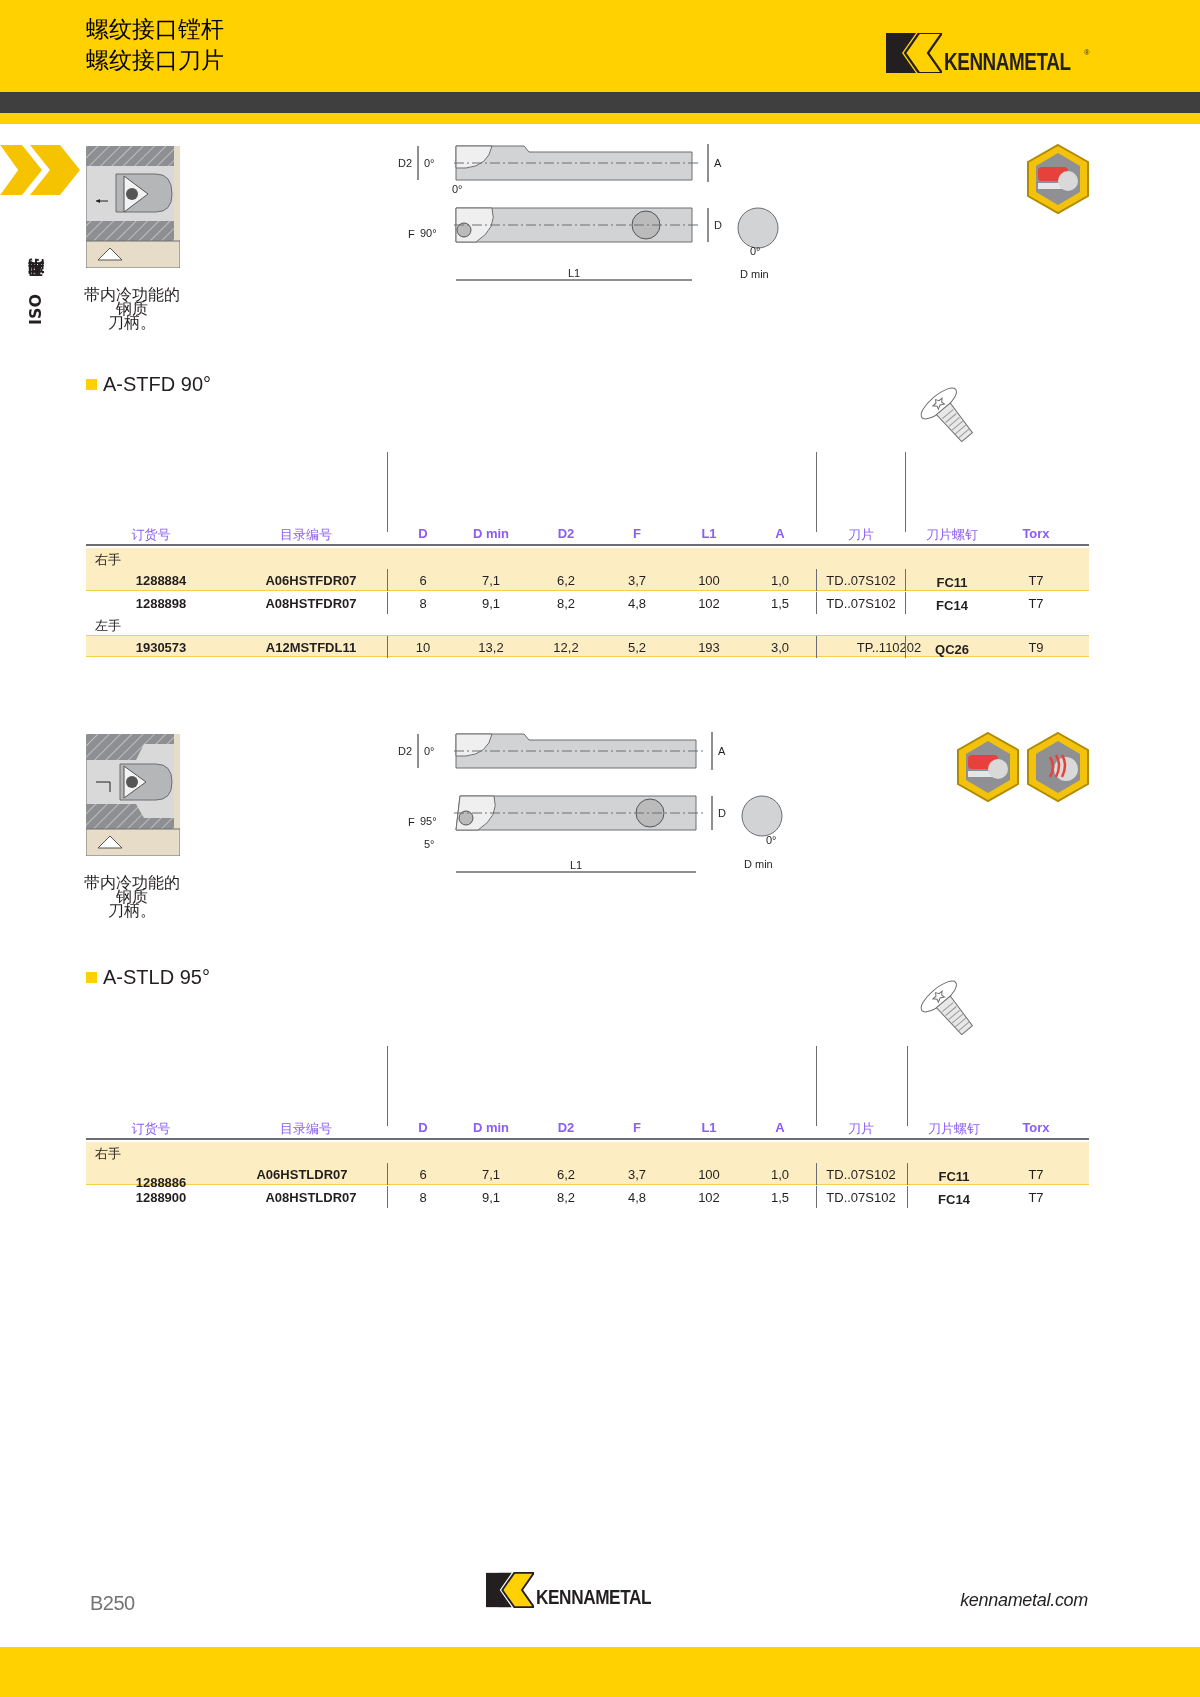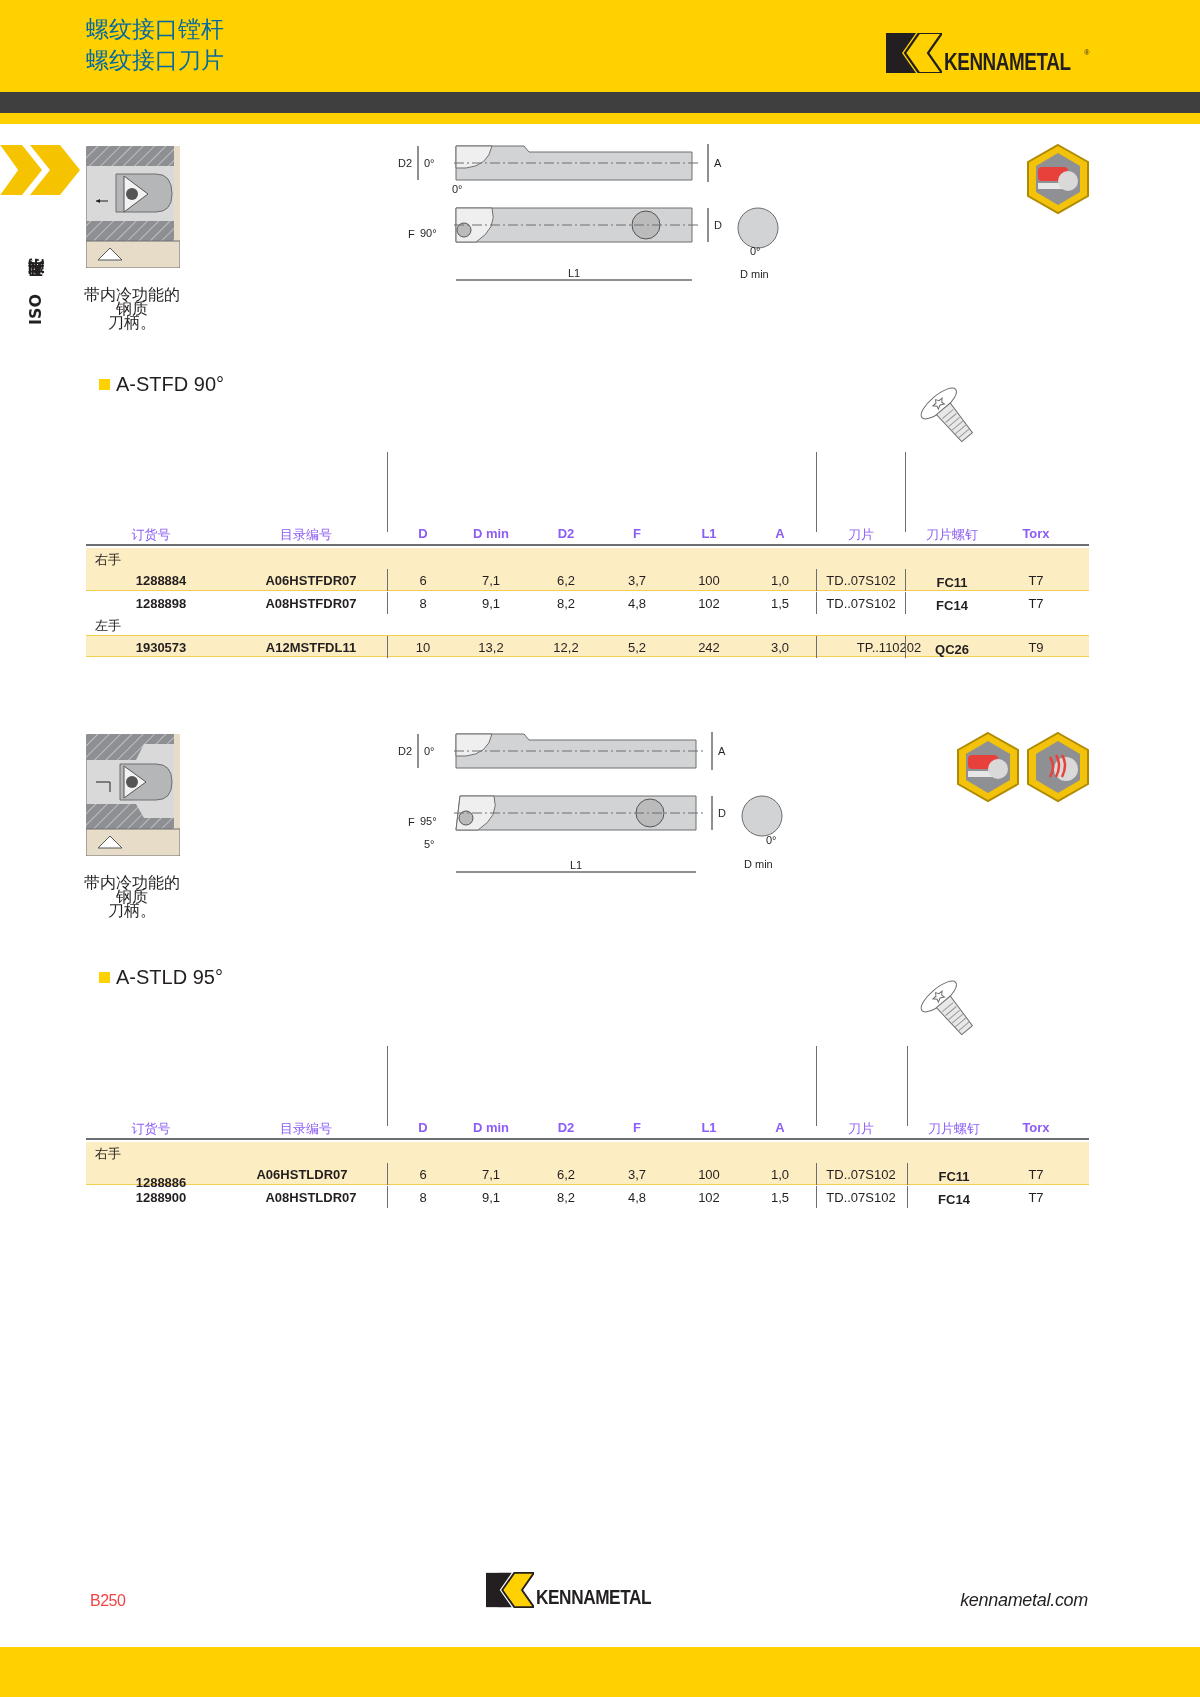--- a/index.html
+++ b/index.html
@@ -1,21 +1,21 @@
 <!DOCTYPE html>
 <html><head>
 <meta charset="utf-8">
 <style>
   * { box-sizing: border-box; margin: 0; padding: 0; }
   html, body { width: 1200px; height: 1697px; background: #fff; overflow: hidden; }
   body { position: relative; font-family: "Liberation Sans", "DejaVu Sans", sans-serif; color: #231f20; }
 
   
   .hdr { position: absolute; left: 0; top: 0; width: 1200px; height: 92px; background: #ffd100; }
-  .hdr-title { position: absolute; left: 86px; top: 14px; font-size: 23px; line-height: 31px; color: #0369a1; font-family: "DejaVu Sans", sans-serif; }
+  .hdr-title { position: absolute; left: 86px; top: 14px; font-size: 23px; line-height: 31px; color: #000000; font-family: "DejaVu Sans", sans-serif; }
   .hdr-bar { position: absolute; left: 0; top: 92px; width: 1200px; height: 21px; background: #3f3f3f; }
   .hdr-bar2 { position: absolute; left: 0; top: 113px; width: 1200px; height: 11px; background: #ffd100; }
 
   .logo { position: absolute; display: flex; align-items: flex-end; }
   .logo .mark { position: relative; width: 56px; height: 40px; }
   .logo .name { font-family: "Liberation Sans", sans-serif; font-weight: 700; font-size: 23px; letter-spacing: -0.5px; color: #231f20; line-height: 22px; margin-left: 2px; transform: scaleX(0.82); transform-origin: left bottom; }
 
   
   .side-chev { position: absolute; left: 0; top: 145px; width: 80px; height: 50px; }
   .side-label { position: absolute; left: 26px; top: 215px; width: 24px; height: 110px; writing-mode: vertical-rl; transform: rotate(180deg); font-size: 16px; font-weight: 700; color: #231f20; font-family: "DejaVu Sans", sans-serif; text-align: left; }
@@ -23,41 +23,41 @@
   
   .thumb { position: absolute; width: 94px; }
   .thumb svg { display: block; }
   .thumb-cap { font-size: 16px; line-height: 14px; color: #231f20; text-align: center; margin-top: 20px; font-family: "DejaVu Sans", sans-serif; width: 100px; margin-left: -4px; }
 
   .drawing { position: absolute; }
   .hexicons { position: absolute; display: flex; gap: 6px; }
   .screw { position: absolute; }
 
   
-  .sec-title { position: absolute; left: 86px; display: flex; align-items: center; font-size: 20px; color: #231f20; margin-left: 13px; }
+  .sec-title { position: absolute; left: 86px; display: flex; align-items: center; font-size: 20px; color: #231f20; }
   .sec-title .sq { width: 11px; height: 11px; background: #ffd100; margin-right: 6px; }
 
   
   .tbl { position: absolute; left: 86px; width: 1003px; }
   .vline { position: absolute; width: 1px; background: #6d6e71; }
   .thead { position: absolute; left: 0; width: 1003px; height: 20px; border-bottom: 2px solid #6d6e71; font-size: 13px; }
   .th { position: absolute; top: 2px; text-align: center; font-weight: 700; color: #8b5cf6; }
   .th.cn { font-weight: 400; font-family: "DejaVu Sans", sans-serif; font-size: 13px; }
   .grp { position: absolute; left: 0; width: 1003px; height: 21px; font-size: 13px; padding-left: 9px; padding-top: 3px; font-family: "DejaVu Sans", sans-serif; color: #231f20; }
   .row { position: absolute; left: 0; width: 1003px; height: 22px; font-size: 13px; }
   .row.hl, .grp.hl { background: #fdedc2; }
   .row.hl { border-bottom: 1px solid #f2cf4f; }
   .row.top-border { border-top: 1px solid #f2cf4f; }
   .td { position: absolute; top: 4px; text-align: center; color: #231f20; }
   .td.b { font-weight: 700; }
   .td.bb { font-weight: 700; top: 6px; }
   .cell-vl { position: absolute; top: 0; width: 1px; height: 22px; background: #6d6e71; }
 
   
-  .ft-page { position: absolute; left: 90px; top: 1592px; font-size: 16px; color: #ef4444; letter-spacing: -0.5px; }
+  .ft-page { position: absolute; left: 90px; top: 1592px; font-size: 20px; color: #737373; letter-spacing: -0.5px; }
   .ft-url { position: absolute; right: 112px; top: 1590px; font-size: 18px; color: #231f20; letter-spacing: -0.3px; font-style: italic; }
   .ft-bar { position: absolute; left: 0; top: 1647px; width: 1200px; height: 50px; background: #ffd100; }
 </style>
 </head>
 <body>
 
 <div class="hdr">
   <div class="hdr-title">
     <div>螺纹接口镗杆</div>
     <div>螺纹接口刀片</div>
@@ -229,21 +229,21 @@
   </div>
   <div class="grp" style="top:162px;">左手</div>
   <div class="row hl top-border" style="top:183px;">
     <div class="td b" style="left:20px; width:110px;">1930573</div>
     <div class="td b" style="left:160px; width:130px;">A12MSTFDL11</div>
     <div class="cell-vl" style="left:301px;"></div>
     <div class="td" style="left:312px; width:50px;">10</div>
     <div class="td" style="left:370px; width:70px;">13,2</div>
     <div class="td" style="left:455px; width:50px;">12,2</div>
     <div class="td" style="left:526px; width:50px;">5,2</div>
-    <div class="td" style="left:598px; width:50px;">242</div>
+    <div class="td" style="left:598px; width:50px;">193</div>
     <div class="td" style="left:669px; width:50px;">3,0</div>
     <div class="cell-vl" style="left:730px;"></div>
     <div class="td" style="left:761px; width:84px;">TP..110202</div>
     <div class="cell-vl" style="left:819px;"></div>
     <div class="td bb" style="left:823px; width:86px;">QC26</div>
     <div class="td" style="left:920px; width:60px;">T9</div>
   </div>
 </div>
 
 <div class="thumb" style="left:86px; top:734px;">

